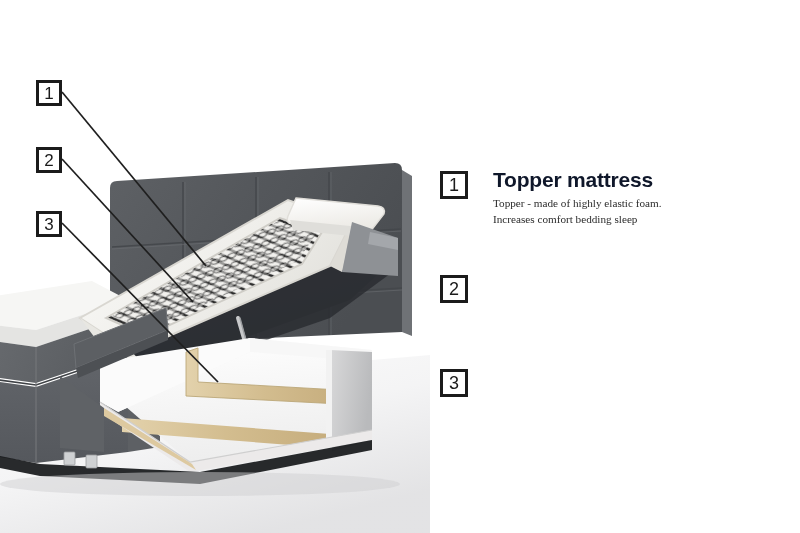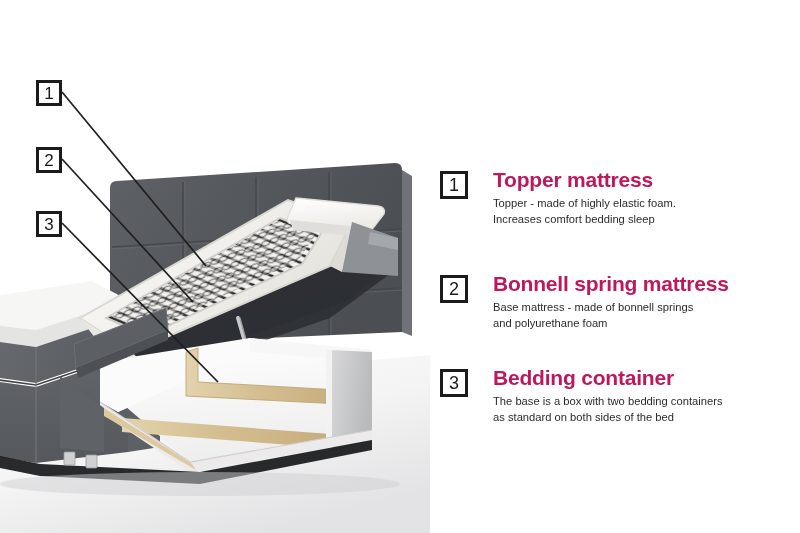--- a/index.html
+++ b/index.html
@@ -78,30 +78,31 @@
     margin-left: 10px;
     margin-top: 3px;
   }
   .legend-text {
     margin-left: 25px;
     padding-top: 0px;
   }
   .legend-title {
     font-size: 21px;
     font-weight: bold;
-    color: #be185d;
+    color: #0f172a;
     line-height: 1.15;
     letter-spacing: -0.2px;
     white-space: nowrap;
   }
   .legend-desc {
     margin-top: 4px;
     font-size: 11.2px;
     color: #2b2b2b;
     line-height: 1.42;
+    font-family: Liberation Serif, serif;
   }
 </style>
 </head>
 <body>
 
 <div id="stage">
 
   <div id="illustration">
     <svg width="430" height="533" viewBox="0 0 430 533" xmlns="http://www.w3.org/2000/svg">
       <defs>
@@ -293,34 +294,20 @@
         <div class="legend-title">Topper mattress</div>
         <div class="legend-desc">
           <span>Topper - made of highly elastic foam.</span><br>
           <span>Increases comfort bedding sleep</span>
         </div>
       </div>
     </div>
 
     <div class="legend-item" style="top:272px;">
       <div class="legend-num">2</div>
-      <div class="legend-text">
-        <div class="legend-title">Bonnell spring mattress</div>
-        <div class="legend-desc">
-          <span>Base mattress - made of bonnell springs</span><br>
-          <span>and polyurethane foam</span>
-        </div>
-      </div>
     </div>
 
     <div class="legend-item" style="top:366px;">
       <div class="legend-num">3</div>
-      <div class="legend-text">
-        <div class="legend-title">Bedding container</div>
-        <div class="legend-desc">
-          <span>The base is a box with two bedding containers</span><br>
-          <span>as standard on both sides of the bed</span>
-        </div>
-      </div>
     </div>
 
   </div>
 </div>
 
 </body></html>

